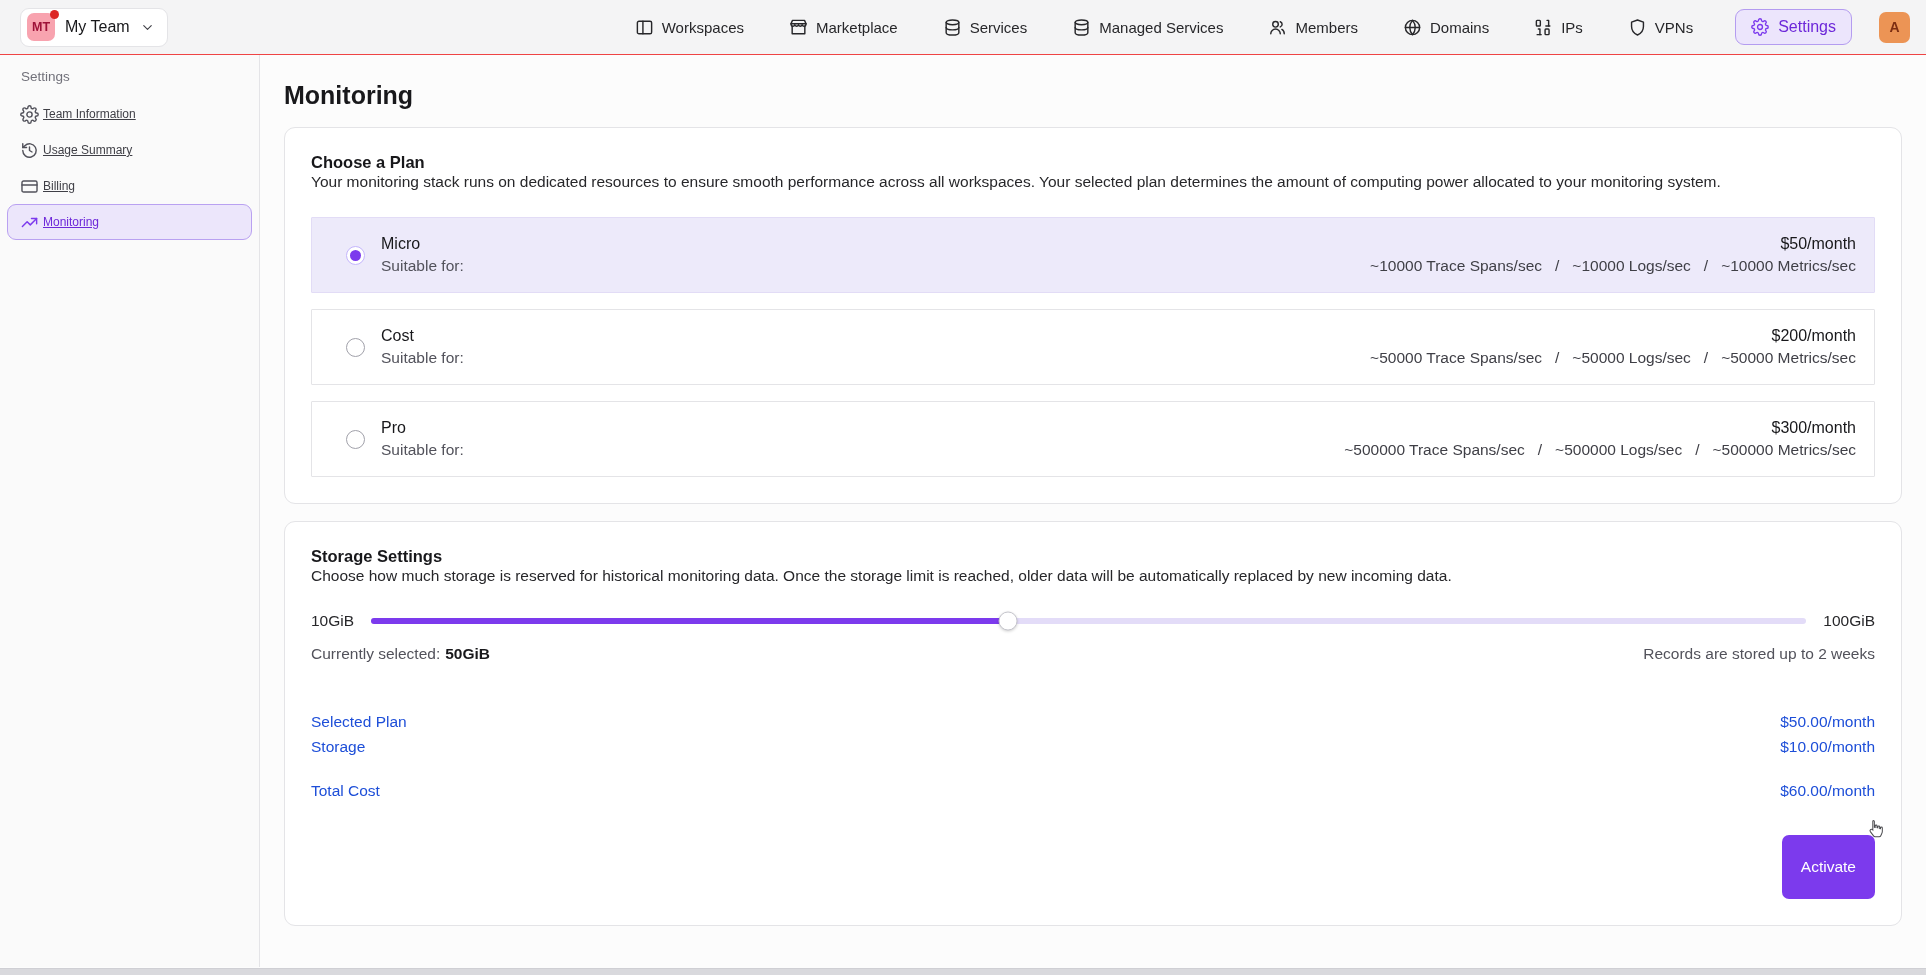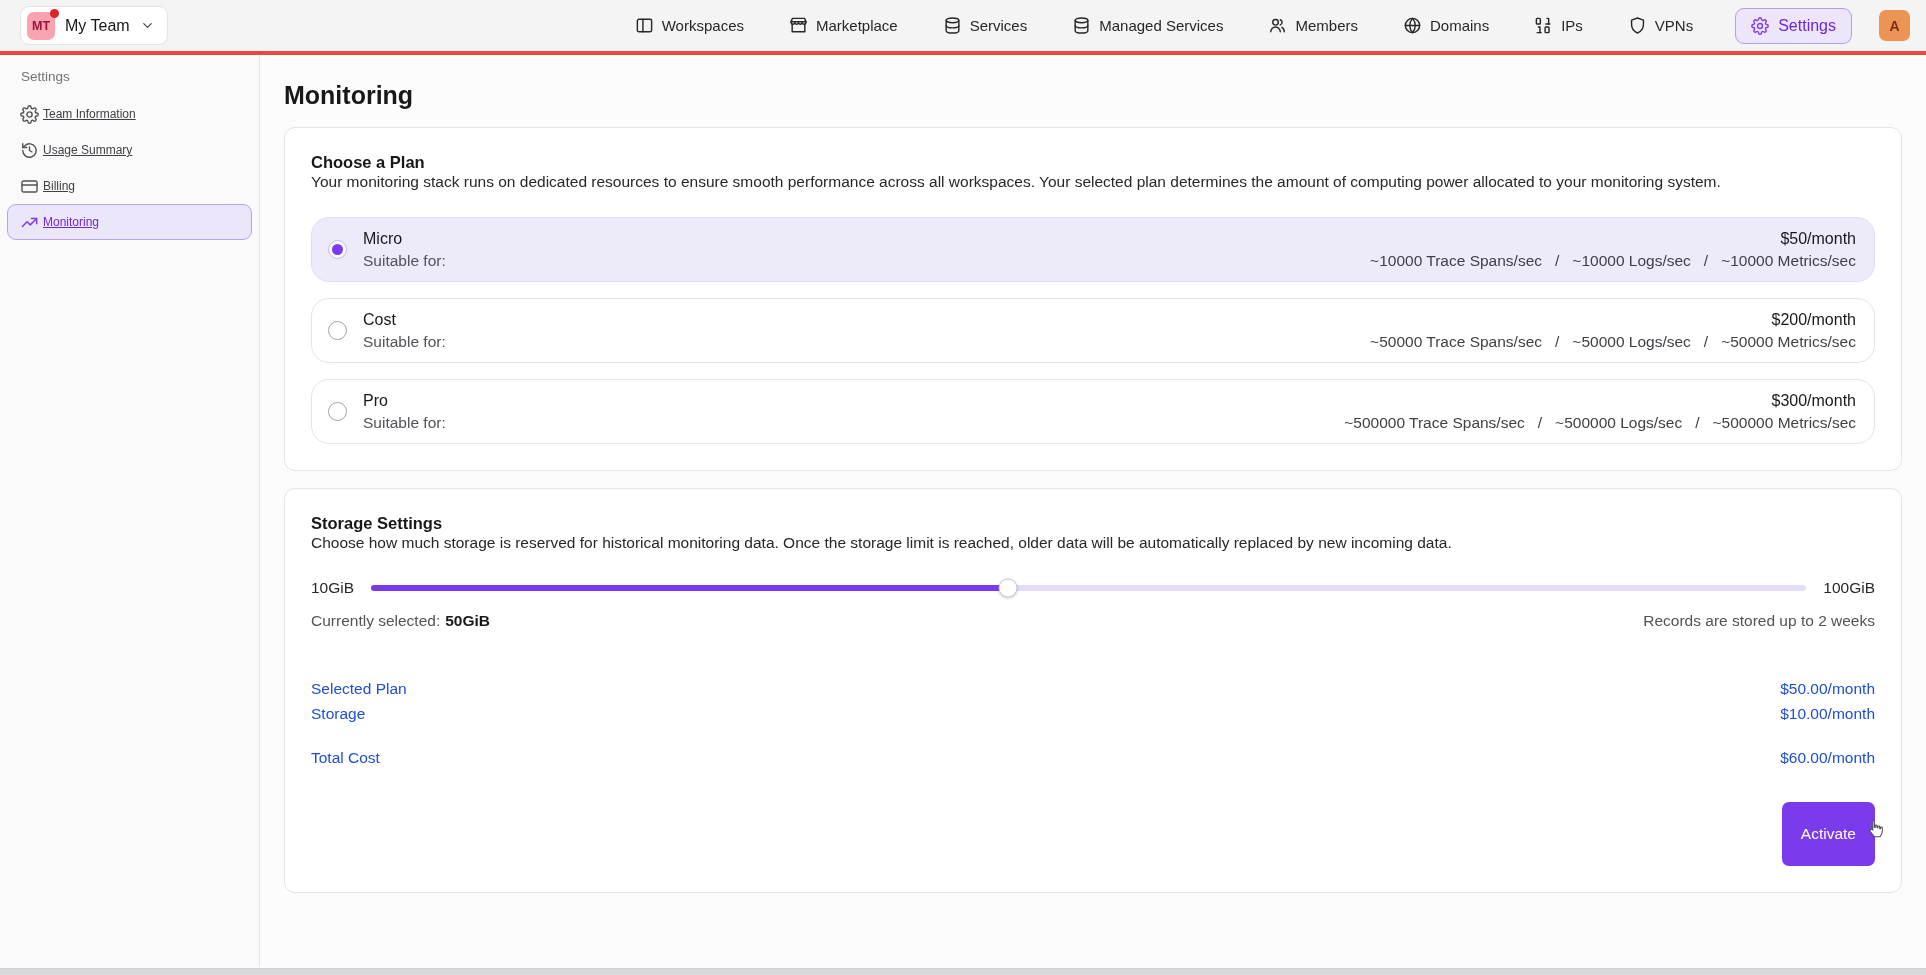--- a/index.html
+++ b/index.html
@@ -7,21 +7,21 @@
   body {
     width:1926px; height:975px; overflow:hidden;
     font-family:"Liberation Sans", sans-serif;
     background:#fcfcfc; color:#18181b; position:relative;
   }
   svg { display:block; }
   .ic svg { width:100%; height:100%; }
 
   
   .topbar {
-    height:55px; background:#f4f4f5; border-bottom:4px solid #ef4444;
+    height:55px; background:#f4f4f5; border-bottom:1px solid #ef4444;
     display:flex; align-items:center; padding:0 16px 0 20px;
   }
   .team-btn {
     display:flex; align-items:center; gap:10px; background:#fff;
     border:1px solid #e4e4e7; border-radius:9px; height:39px; padding:0 12px 0 6px;
     cursor:pointer;
   }
   .team-avatar {
     position:relative; width:28px; height:28px; border-radius:7px;
     background:#f8a3af; color:#9f1239; font-size:12.5px; font-weight:700;
@@ -76,22 +76,22 @@
   .card {
     background:#fff; border:1px solid #e4e4e7; border-radius:11px;
     padding:25px 26px 26px 26px; margin-top:17px;
   }
   .card-title { font-size:16.5px; font-weight:700; }
   .card-desc { font-size:15.5px; color:#27272a; line-height:19px; }
 
   
   .plans { margin-top:26px; display:flex; flex-direction:column; gap:16px; }
   .plan-row {
-    border:1px solid #e4e4e7; border-radius:18px; background:#fff;
-    height:65px; display:flex; align-items:center; padding:0 18px 0 16px;
+    border:1px solid #e4e4e7; border-radius:1px; background:#fff;
+    height:76px; display:flex; align-items:center; padding:0 18px 0 34px;
     cursor:pointer;
   }
   .plan-row.selected { background:#edeafa; border-color:#e2dcf6; }
   .radio {
     width:19px; height:19px; border-radius:50%; border:1.5px solid #a1a1aa;
     background:#fff; position:relative; flex-shrink:0;
   }
   .selected .radio { border-color:#c4b5fd; }
   .selected .radio::after {
     content:""; position:absolute; inset:3px; border-radius:50%; background:#7c3aed;

